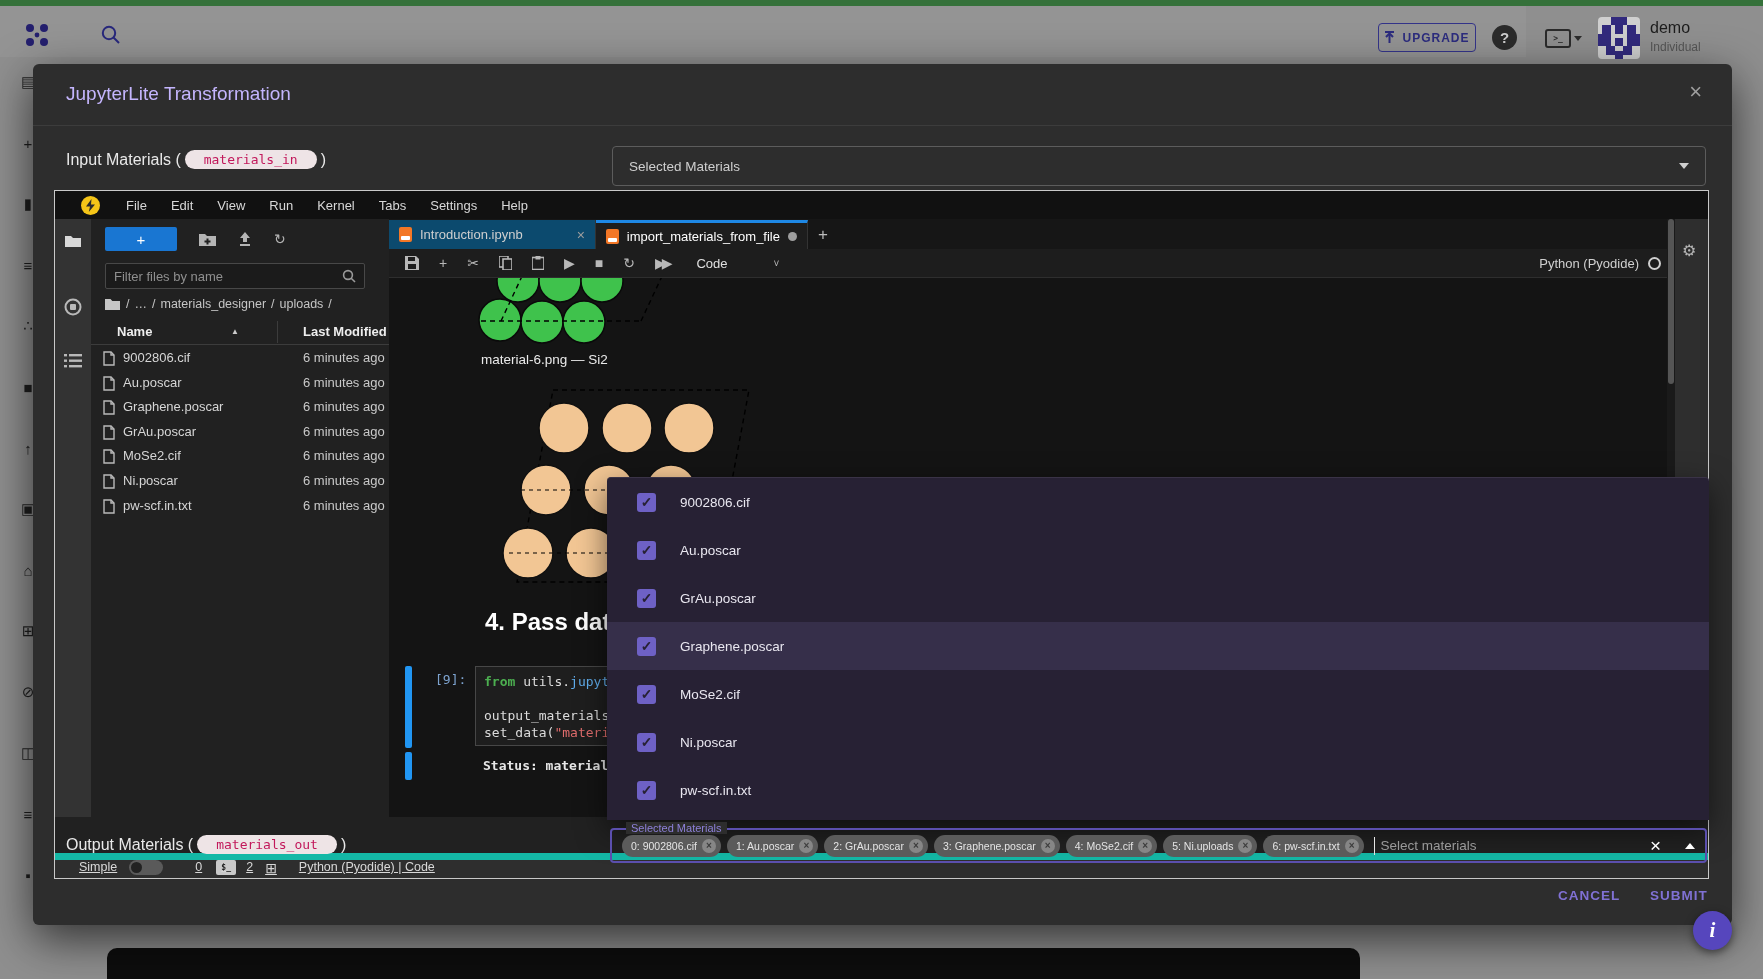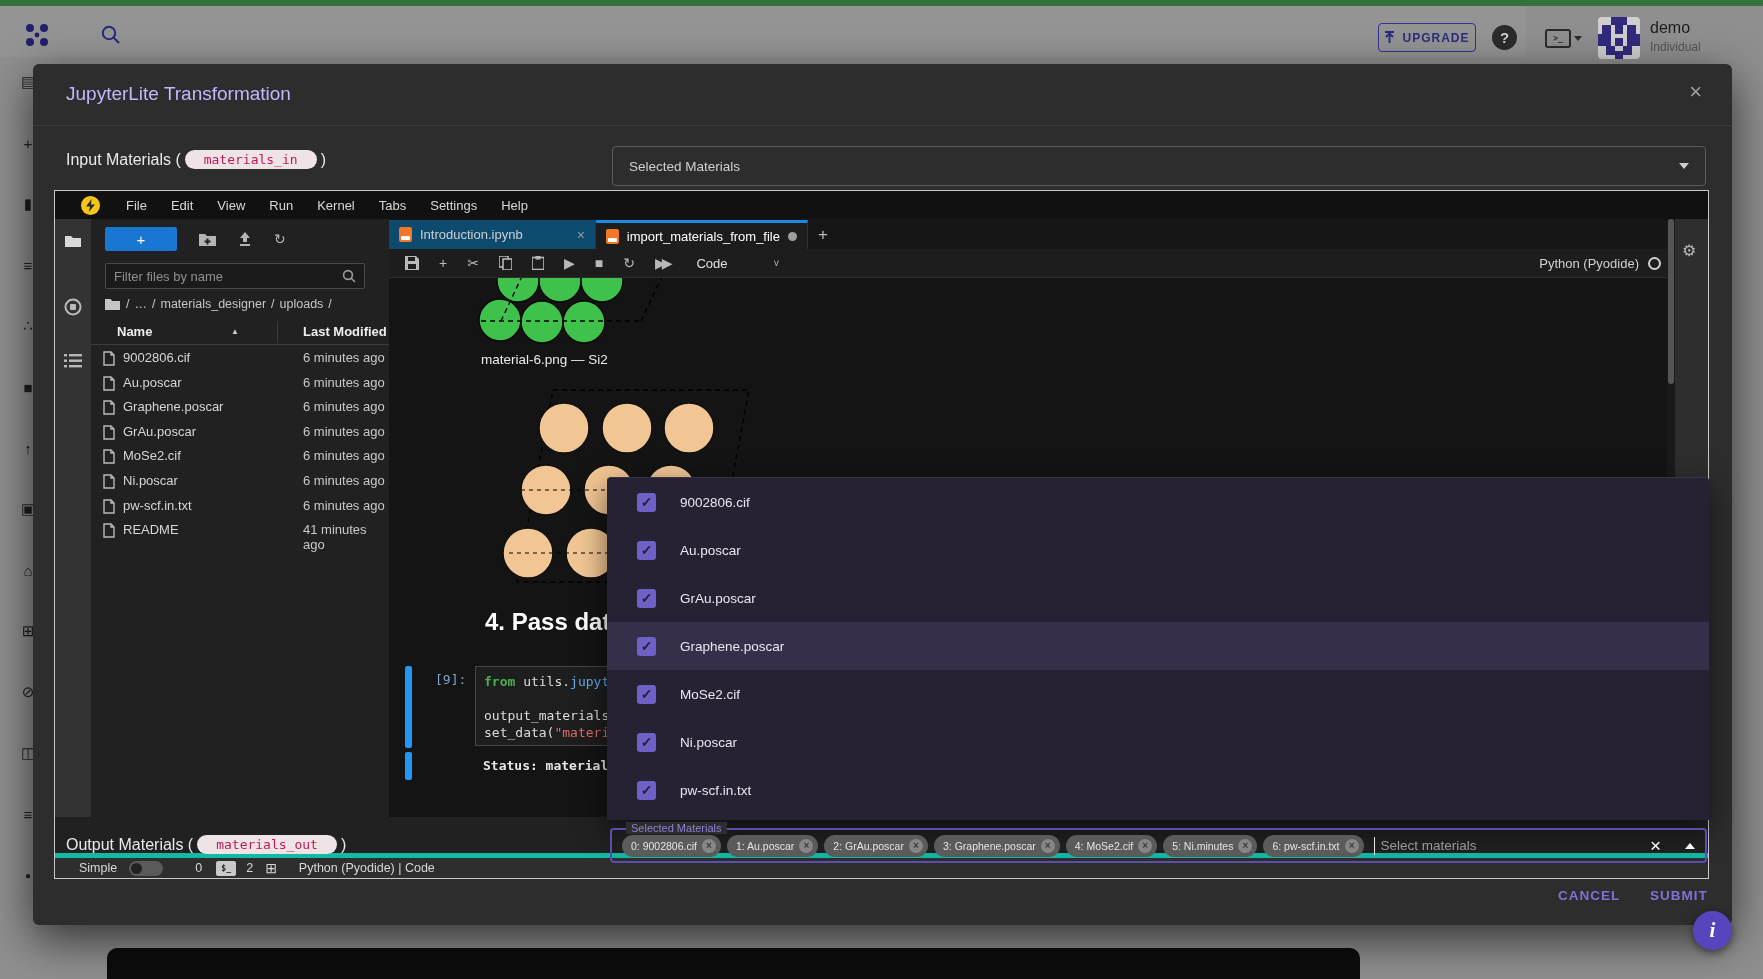--- a/index.html
+++ b/index.html
@@ -106,22 +106,22 @@
     font-family:"DejaVu Sans Mono",monospace; font-size:13px; line-height:17px; padding:6px 8px; color:#dcdcdc; white-space:pre; }
   .kw { color:#4caf50; font-weight:700; } .mod { color:#61afef; } .str { color:#e06c6c; }
   .cell-out { position:absolute; left:94px; top:480px; font-family:"DejaVu Sans Mono",monospace; font-size:13px; font-weight:700; color:#e6e6e6; }
 
   .vscroll { position:absolute; left:1278px; top:0; width:8px; height:598px; background:#1a1a1a; }
   .vthumb { position:absolute; left:1px; top:0; width:6px; height:165px; background:#555; border-radius:3px; }
 
   .jrightstrip { position:absolute; right:0; top:28px; width:33px; height:598px; background:#2e2e2e; }
   .gear { position:absolute; left:7px; top:22px; color:#b5b5b5; font-size:16px; }
 
-  .statusbar { position:absolute; left:0; bottom:0; width:100%; height:25px; background:#2e2e2e; border-top:5px solid #14b8a6;
-    display:flex; align-items:center; font-size:12.5px; color:#d8d8d8; }
+  .statusbar { position:absolute; left:0; bottom:0; width:100%; height:25px; background:#2e2e2e; border-top:7px solid #14b8a6;
+    display:flex; align-items:flex-start; font-size:12.5px; color:#d8d8d8;text-decoration:underline; }
   .toggle { width:34px; height:15px; background:#5a5a5a; border-radius:8px; position:relative; margin-left:12px; }
   .toggle-knob { position:absolute; left:2px; top:2px; width:11px; height:11px; border-radius:50%; background:#222; }
   .term-badge { width:20px; height:15px; background:#c9c9c9; border-radius:2px; color:#222; font-size:8px; font-weight:700;
     display:flex; align-items:center; justify-content:center; font-family:"DejaVu Sans Mono",monospace; }
 
   
   .dropdown { position:absolute; left:574px; top:413px; width:1102px; height:343px; background:#272134;
     border-radius:4px 4px 0 0; box-shadow:0 10px 30px rgba(0,0,0,.55); border-top:1px solid #3a3347; }
   .dd-item { position:relative; height:48px; display:flex; align-items:center; gap:24px; padding-left:30px; }
   .dd-item.hl { background:#362f4a; }
@@ -368,30 +368,20 @@
             <div class="frow">
               <span class="ficon">
                 <svg width="12" height="15" viewBox="0 0 12 15">
                   <path d="M1 1 h7 l3 3 v10 h-10 z" fill="none" stroke="#b9b9b9" stroke-width="1.4"></path>
                   <path d="M8 1 v3 h3" fill="none" stroke="#b9b9b9" stroke-width="1.4"></path>
                 </svg>
               </span>
               <span class="fname">pw-scf.in.txt</span>
               <span class="fmod">6 minutes ago</span>
             </div>
-            <div class="frow">
-              <span class="ficon">
-                <svg width="12" height="15" viewBox="0 0 12 15">
-                  <path d="M1 1 h7 l3 3 v10 h-10 z" fill="none" stroke="#b9b9b9" stroke-width="1.4"></path>
-                  <path d="M8 1 v3 h3" fill="none" stroke="#b9b9b9" stroke-width="1.4"></path>
-                </svg>
-              </span>
-              <span class="fname">README</span>
-              <span class="fmod">41 minutes ago</span>
-            </div>
           </div>
       </div>
 
       <div class="ntb">
         <div class="tabbar">
           <div class="jtab">
             <div class="nb-icon"></div>
             <span>Introduction.ipynb</span>
             <span class="tab-close" style="margin-left:46px;">×</span>
           </div>
@@ -558,21 +548,21 @@
           </div>
           <div class="chip">
             <span class="chip-label">3: Graphene.poscar</span>
             <div class="chip-del">×</div>
           </div>
           <div class="chip">
             <span class="chip-label">4: MoSe2.cif</span>
             <div class="chip-del">×</div>
           </div>
           <div class="chip">
-            <span class="chip-label">5: Ni.minutes</span>
+            <span class="chip-label">5: Ni.uploads</span>
             <div class="chip-del">×</div>
           </div>
           <div class="chip">
             <span class="chip-label">6: pw-scf.in.txt</span>
             <div class="chip-del">×</div>
           </div>
         </span>
       <div class="sel-cursor"></div>
       <span class="sel-placeholder">Select materials</span>
       <span class="sel-clear">×</span>

